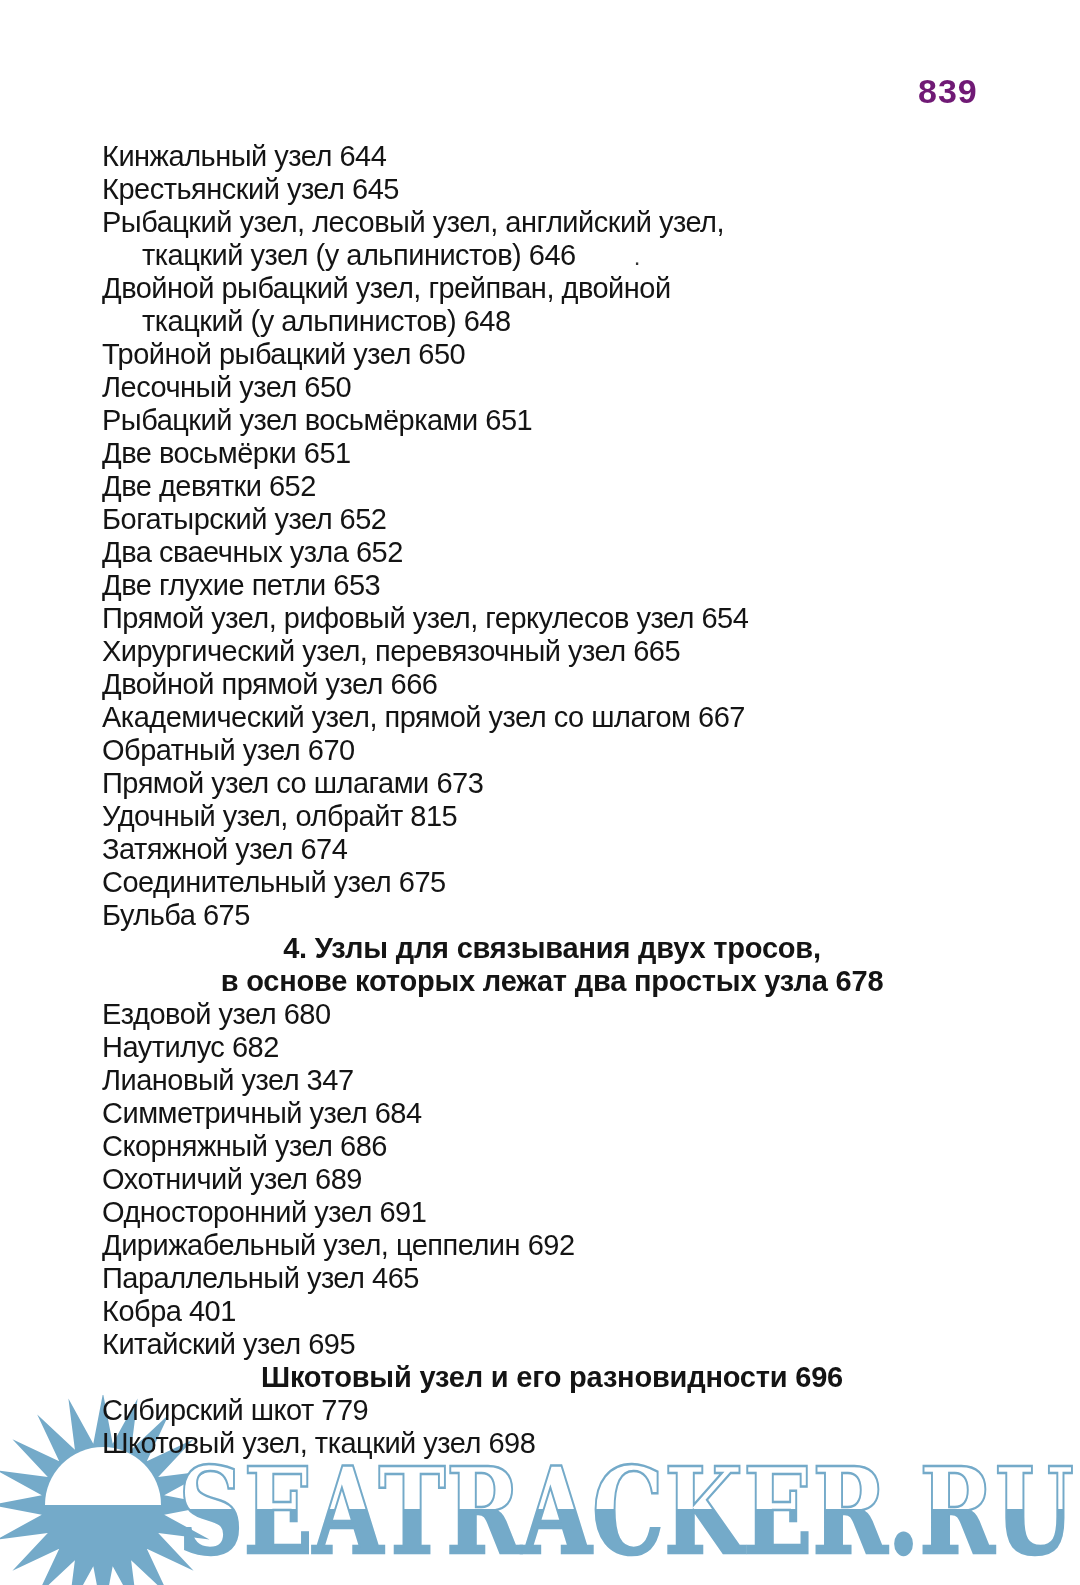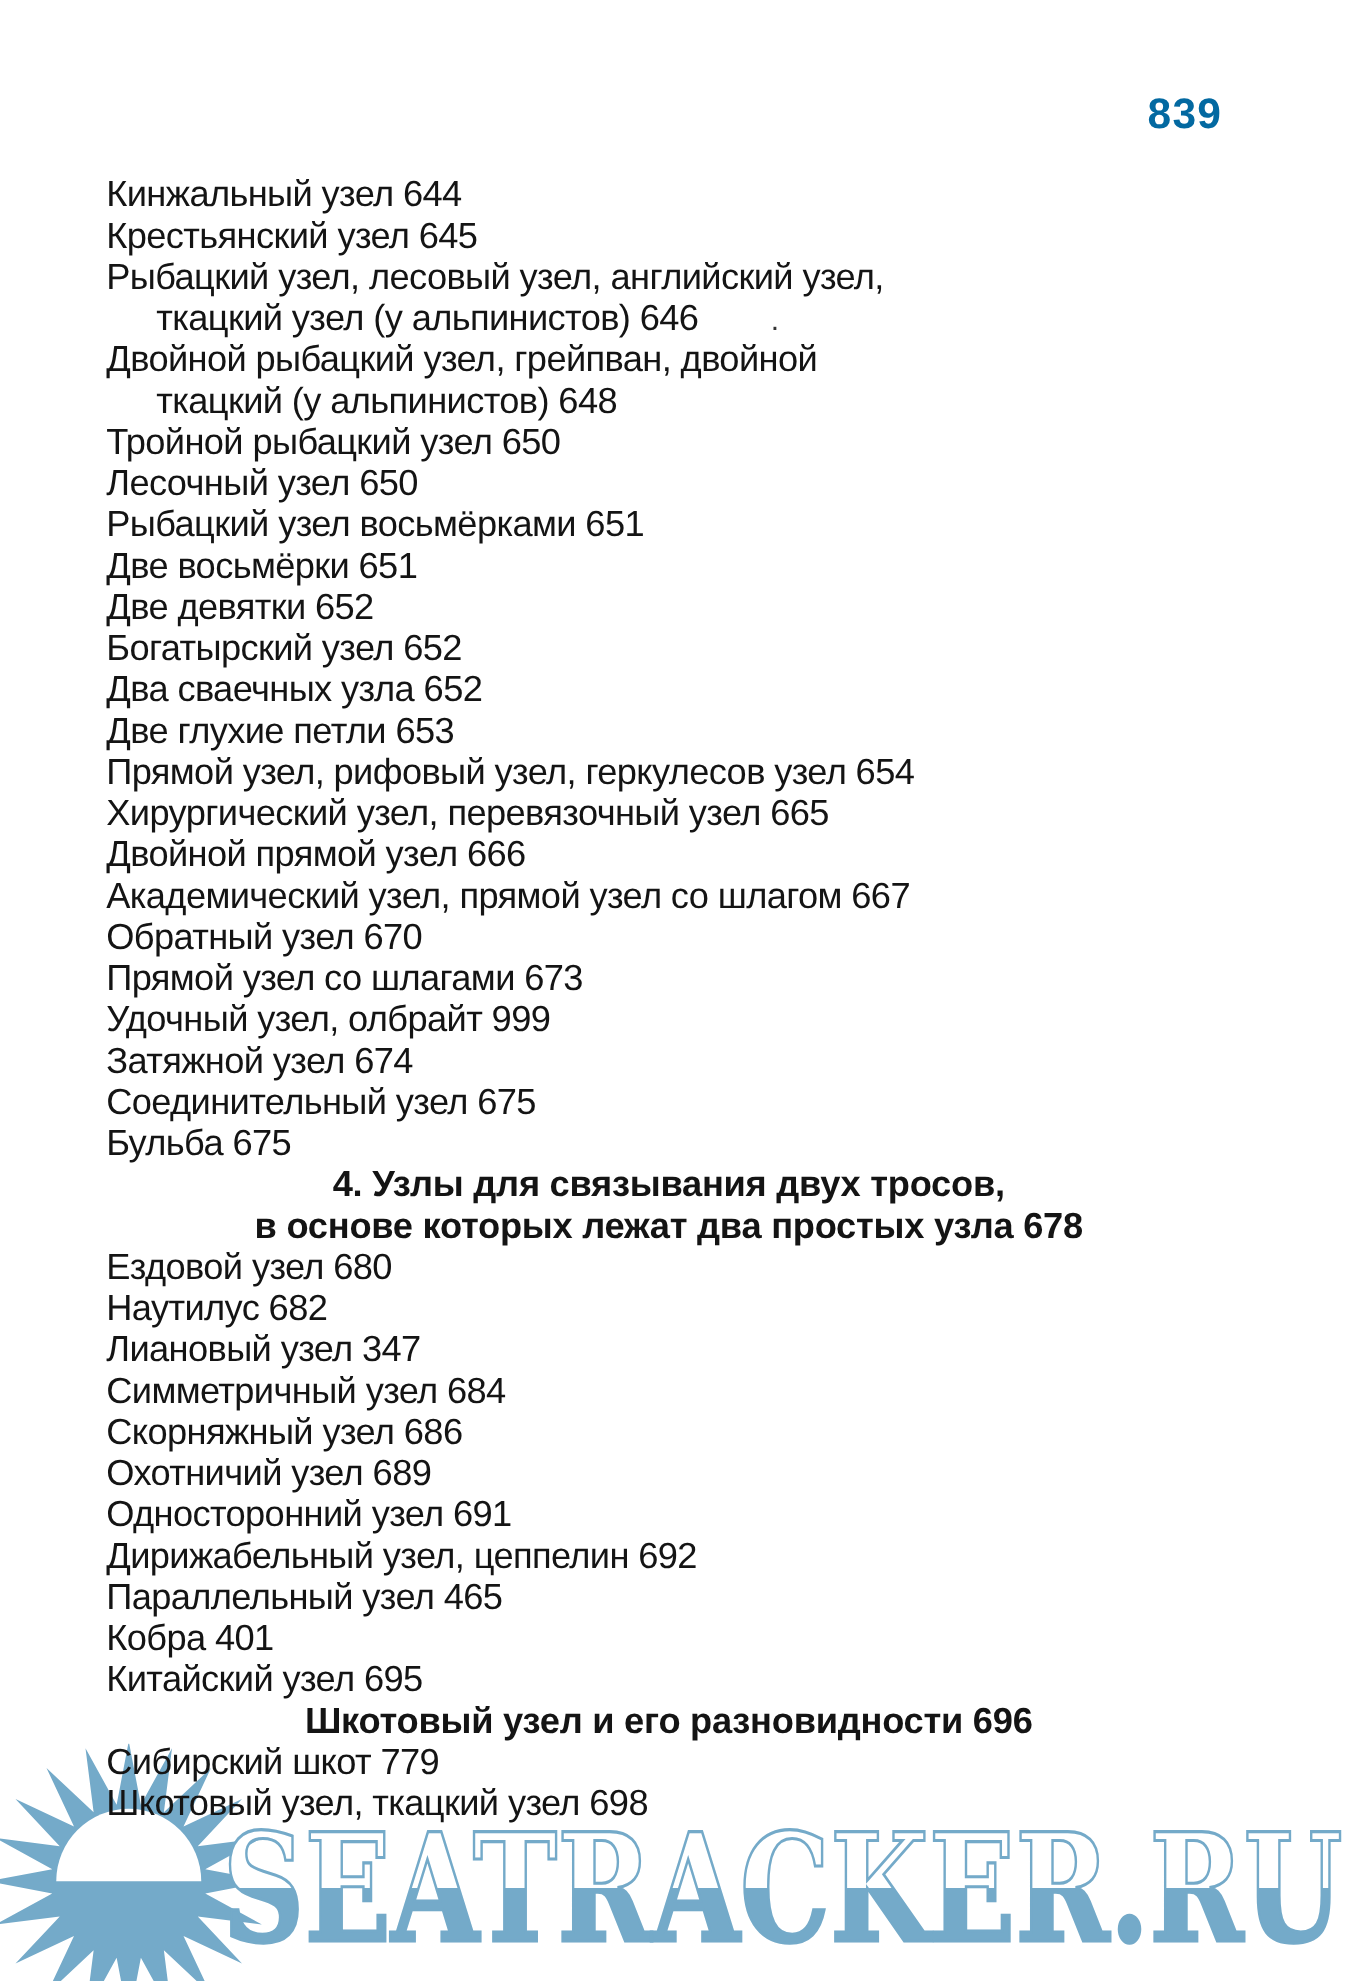--- a/index.html
+++ b/index.html
@@ -16,27 +16,27 @@
     font-family: "Liberation Sans", sans-serif;
     color: #161616;
   }
   .page-number {
     position: absolute;
     top: 72px;
     left: 918px;
     font-size: 34px;
     font-weight: bold;
     letter-spacing: 1px;
-    color: #0369a1;
+    color: #701a75;
     z-index: 3;
   }
   .toc {
     position: absolute;
     top: 140px;
-    left: 85px;
+    left: 102px;
     width: 900px;
     z-index: 2;
   }
   .toc-line {
     height: 33px;
     line-height: 33px;
     font-size: 29px;
     letter-spacing: -0.5px;
     white-space: nowrap;
     color: #141414;
@@ -95,21 +95,21 @@
       <div class="toc-line normal">Две девятки 652</div>
       <div class="toc-line normal">Богатырский узел 652</div>
       <div class="toc-line normal">Два сваечных узла 652</div>
       <div class="toc-line normal">Две глухие петли 653</div>
       <div class="toc-line normal">Прямой узел, рифовый узел, геркулесов узел 654</div>
       <div class="toc-line normal">Хирургический узел, перевязочный узел 665</div>
       <div class="toc-line normal">Двойной прямой узел 666</div>
       <div class="toc-line normal">Академический узел, прямой узел со шлагом 667</div>
       <div class="toc-line normal">Обратный узел 670</div>
       <div class="toc-line normal">Прямой узел со шлагами 673</div>
-      <div class="toc-line normal">Удочный узел, олбрайт 999</div>
+      <div class="toc-line normal">Удочный узел, олбрайт 815</div>
       <div class="toc-line normal">Затяжной узел 674</div>
       <div class="toc-line normal">Соединительный узел 675</div>
       <div class="toc-line normal">Бульба 675</div>
       <div class="toc-line heading">4. Узлы для связывания двух тросов,</div>
       <div class="toc-line heading">в основе которых лежат два простых узла 678</div>
       <div class="toc-line normal">Ездовой узел 680</div>
       <div class="toc-line normal">Наутилус 682</div>
       <div class="toc-line normal">Лиановый узел 347</div>
       <div class="toc-line normal">Симметричный узел 684</div>
       <div class="toc-line normal">Скорняжный узел 686</div>

